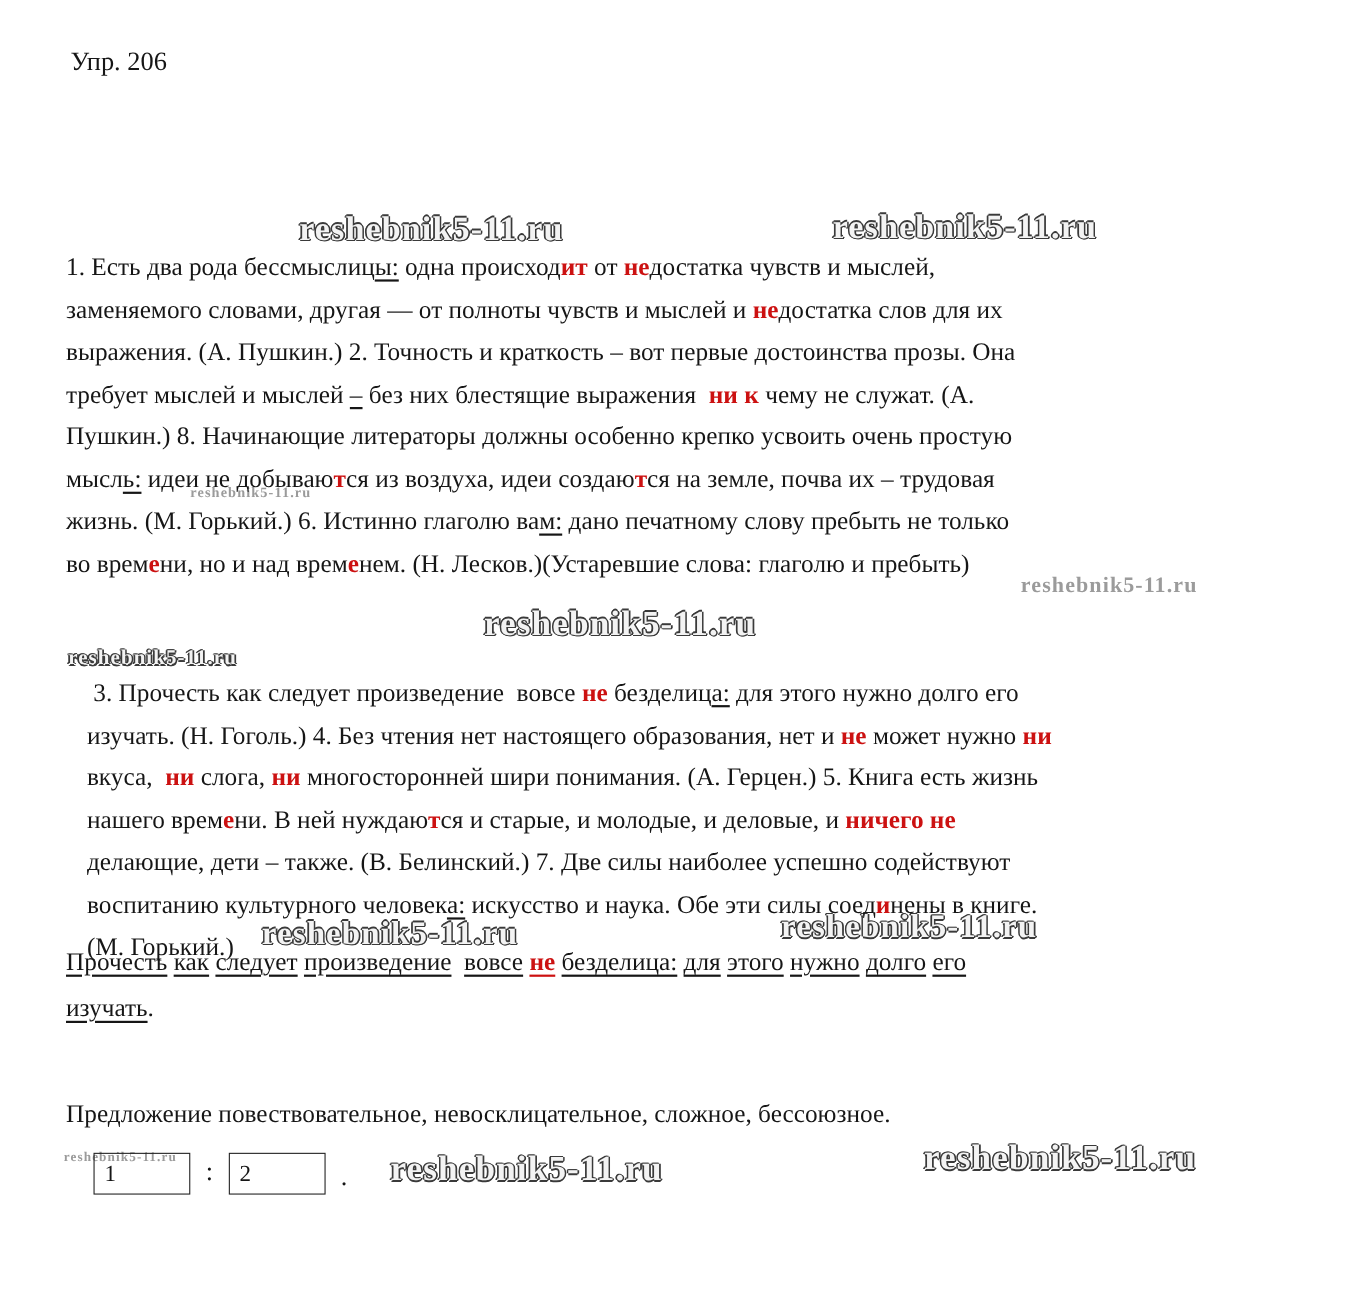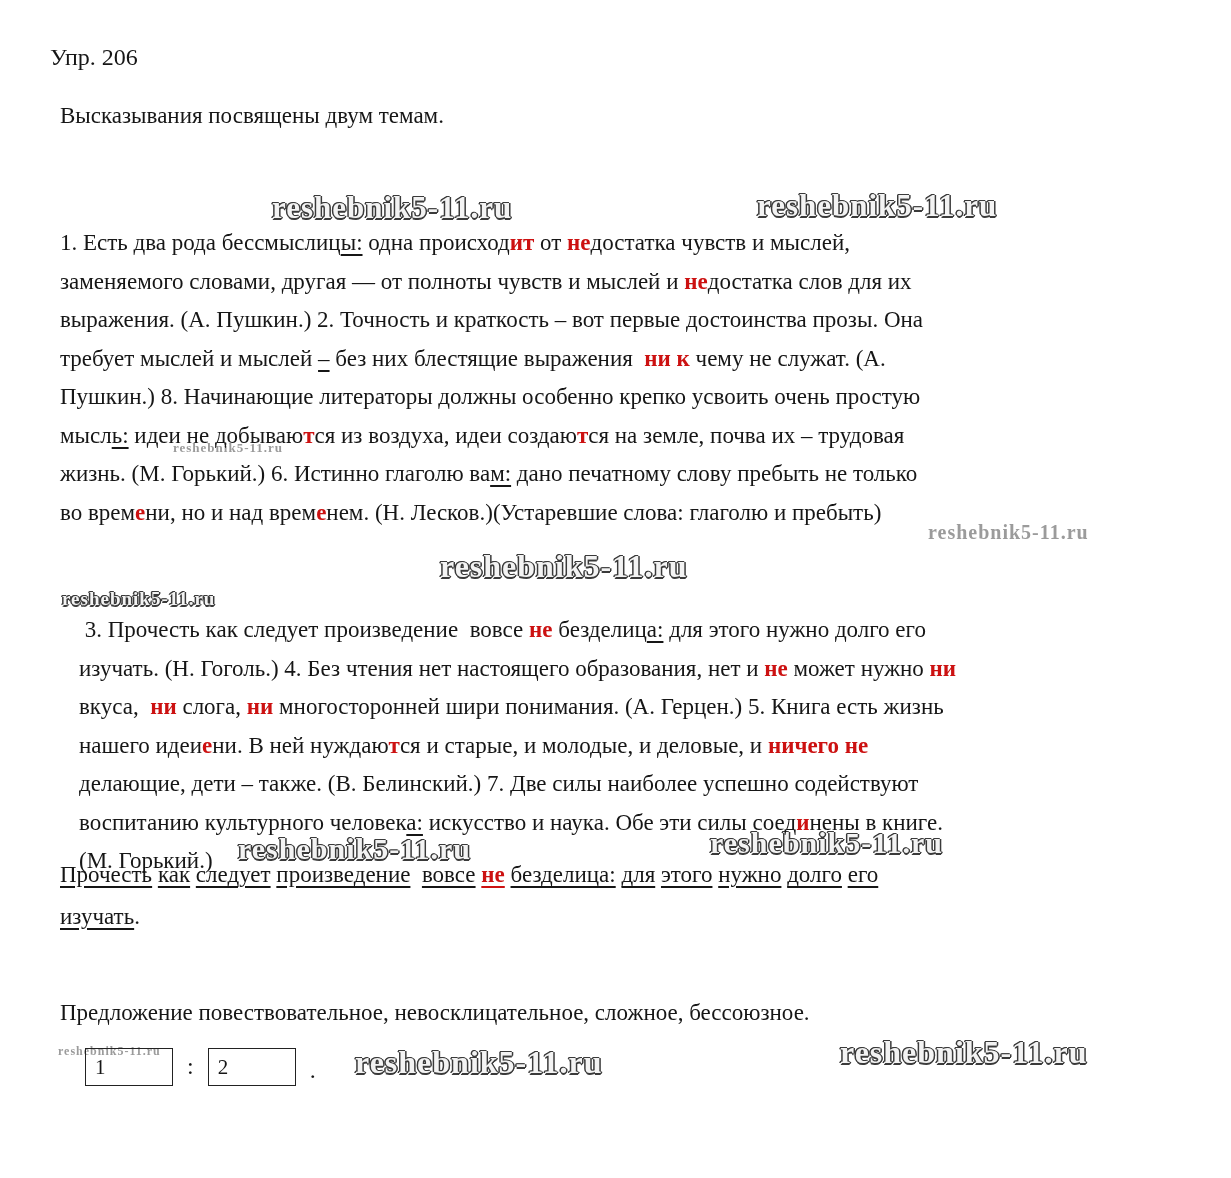--- a/index.html
+++ b/index.html
@@ -14,21 +14,21 @@
 
   .line, .tline { font-size:23px; }
   .tline { line-height:38.5px; white-space:pre-wrap; }
   .red { color:var(--red,#cc1111);font-weight:bold; }
   .orth {
     text-decoration:underline;
     text-underline-offset:4px;
     text-decoration-thickness:1.5px;
   }
 
-  .exercise  { position:absolute; left:50px; top:44px;  font-size:24px; z-index:2; }
+  .exercise  { position:absolute; left:64px; top:44px;  font-size:24px; z-index:2; }
   .intro     { position:absolute; left:60px; top:103px; z-index:2; }
   .theme1    { position:absolute; left:60px; top:162px; z-index:2; }
   .para1     { position:absolute; left:60px; top:224px; z-index:2; }
   .theme2    { position:absolute; left:60px; top:552px; z-index:2; }
   .para2     { position:absolute; left:60px; top:611px; z-index:2;margin-left:19px; }
   .parsed    { position:absolute; left:60px; top:854px; z-index:2; }
   .parsed .tline { line-height:42px; }
   .conclusion{ position:absolute; left:60px; top:1000px; z-index:2; }
 
   .schema {
@@ -81,39 +81,38 @@
   <div class="wm wm4 wm-flat">reshebnik5-11.ru</div>
   <div class="wm wm5">reshebnik5-11.ru</div>
   <div class="wm wm6">reshebnik5-11.ru</div>
   <div class="wm wm7">reshebnik5-11.ru</div>
   <div class="wm wm8">reshebnik5-11.ru</div>
   <div class="wm wm9 wm-flat">reshebnik5-11.ru</div>
   <div class="wm wm10">reshebnik5-11.ru</div>
   <div class="wm wm11">reshebnik5-11.ru</div>
 
   <div class="line exercise">Упр. 206</div>
-  <div class="line intro">Высказывания посвящены двум темам.</div>
 
   <div class="para para1">
       <div class="tline"><span>1. Есть два рода бессмыслиц</span><span class="orth">ы:</span><span> одна происход</span><span class="red">ит</span><span> от </span><span class="red">не</span><span>достатка чувств и мыслей,</span></div>
       <div class="tline"><span>заменяемого словами, другая — от полноты чувств и мыслей и </span><span class="red">не</span><span>достатка слов для их</span></div>
       <div class="tline"><span>выражения. (А. Пушкин.) 2. Точность и краткость – вот первые достоинства прозы. Она</span></div>
       <div class="tline"><span>требует мыслей и мыслей </span><span class="orth">–</span><span> без них блестящие выражения  </span><span class="red">ни к</span><span> чему не служат. (А.</span></div>
       <div class="tline"><span>Пушкин.) 8. Начинающие литераторы должны особенно крепко усвоить очень простую</span></div>
       <div class="tline"><span>мысл</span><span class="orth">ь:</span><span> идеи не добываю</span><span class="red">т</span><span>ся из воздуха, идеи создаю</span><span class="red">т</span><span>ся на земле, почва их – трудовая</span></div>
       <div class="tline"><span>жизнь. (М. Горький.) 6. Истинно глаголю ва</span><span class="orth">м:</span><span> дано печатному слову пребыть не только</span></div>
       <div class="tline"><span>во врем</span><span class="red">е</span><span>ни, но и над врем</span><span class="red">е</span><span>нем. (Н. Лесков.)(Устаревшие слова: глаголю и пребыть)</span></div>
     </div>
 
 
   <div class="para para2">
       <div class="tline"><span> 3. Прочесть как следует произведение  вовсе </span><span class="red">не</span><span> безделиц</span><span class="orth">а:</span><span> для этого нужно долго его</span></div>
       <div class="tline"><span>изучать. (Н. Гоголь.) 4. Без чтения нет настоящего образования, нет и </span><span class="red">не</span><span> может нужно </span><span class="red">ни</span></div>
       <div class="tline"><span>вкуса,  </span><span class="red">ни</span><span> слога, </span><span class="red">ни</span><span> многосторонней шири понимания. (А. Герцен.) 5. Книга есть жизнь</span></div>
-      <div class="tline"><span>нашего идеи</span><span class="red">е</span><span>ни. В ней нуждаю</span><span class="red">т</span><span>ся и старые, и молодые, и деловые, и </span><span class="red">ничего не</span></div>
+      <div class="tline"><span>нашего врем</span><span class="red">е</span><span>ни. В ней нуждаю</span><span class="red">т</span><span>ся и старые, и молодые, и деловые, и </span><span class="red">ничего не</span></div>
       <div class="tline"><span>делающие, дети – также. (В. Белинский.) 7. Две силы наиболее успешно содействуют</span></div>
       <div class="tline"><span>воспитанию культурного человек</span><span class="orth">а:</span><span> искусство и наука. Обе эти силы соед</span><span class="red">и</span><span>нены в книге.</span></div>
       <div class="tline"><span>(М. Горький.)</span></div>
     </div>
 
   <div class="para parsed">
       <div class="tline"><span class="orth">Прочесть</span><span> </span><span class="orth">как</span><span> </span><span class="orth">следует</span><span> </span><span class="orth">произведение</span><span>  </span><span class="orth">вовсе</span><span> </span><span class="red orth">не</span><span> </span><span class="orth">безделица:</span><span> </span><span class="orth">для</span><span> </span><span class="orth">этого</span><span> </span><span class="orth">нужно</span><span> </span><span class="orth">долго</span><span> </span><span class="orth">его</span></div>
       <div class="tline"><span class="orth">изучать</span><span>.</span></div>
     </div>
 

